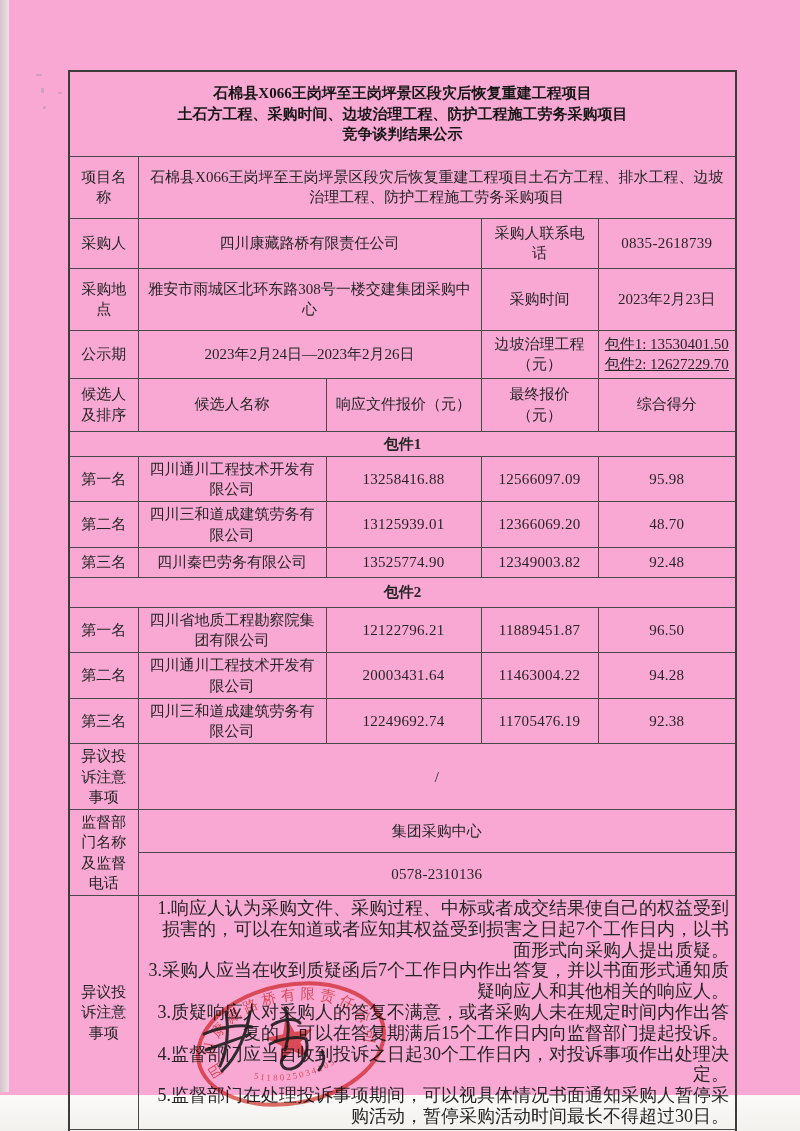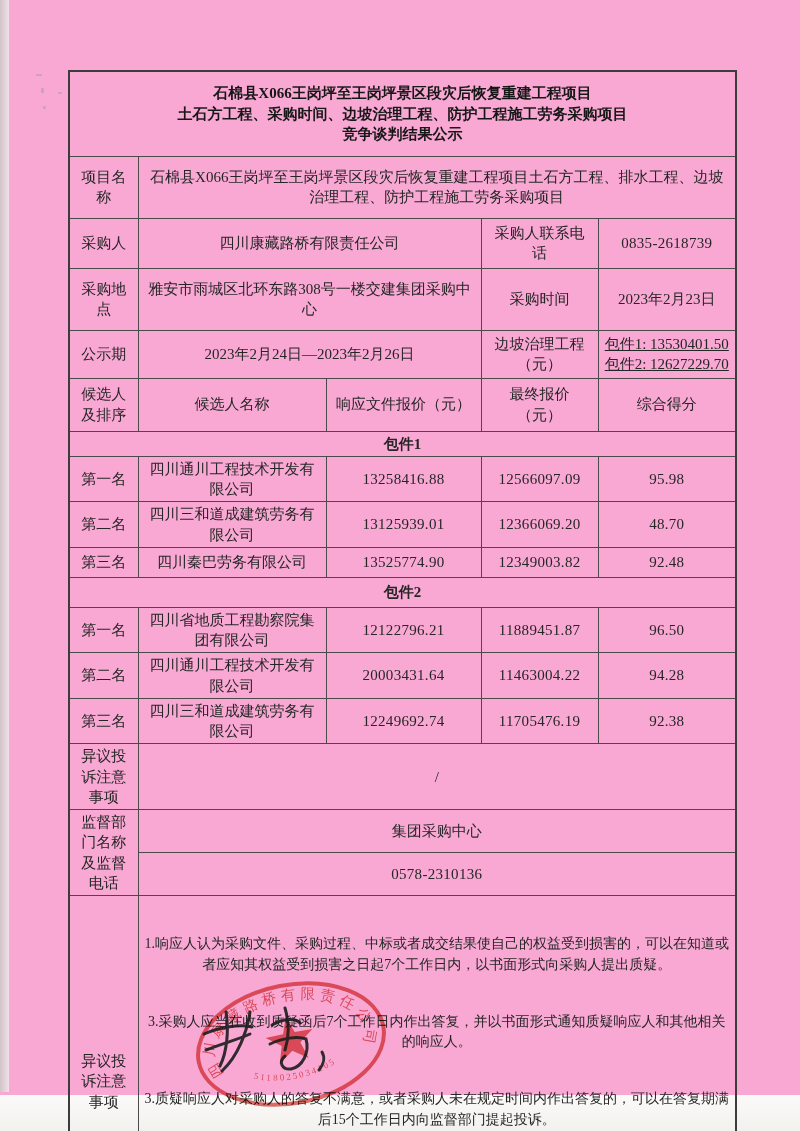--- a/index.html
+++ b/index.html
@@ -39,21 +39,21 @@
     vertical-align:middle;
     overflow:hidden;
   }
   td.lbl { padding:2px 3px 2px 4px; }
   .c { text-align:center; }
   .l { text-align:center; }
   .title-cell { text-align:center; font-weight:bold; font-size:21px; line-height:28px; color:#171717; padding:2px 8px; }
   .band { text-align:center;font-weight:bold; }
   .maxprice { font-size:13.5px; line-height:19px; padding-left:8px;text-decoration:underline; }
   .notes-cell { vertical-align:middle; padding:4px 8px 4px 8px; }
-  .note-line { font-size:14px; line-height:20.8px; text-align:center;margin-top:36px; }
+  .note-line { font-size:18px; line-height:20.8px; text-align:right; }
   .sig-cell { padding-left:8px; }
   .num { letter-spacing:.3px; }
 
   .stamp {
     position:absolute; left:192px; top:980px; width:198px; height:128px;
     transform:rotate(-11deg);
     opacity:.82;
     mix-blend-mode:multiply;
     pointer-events:none;
   }

